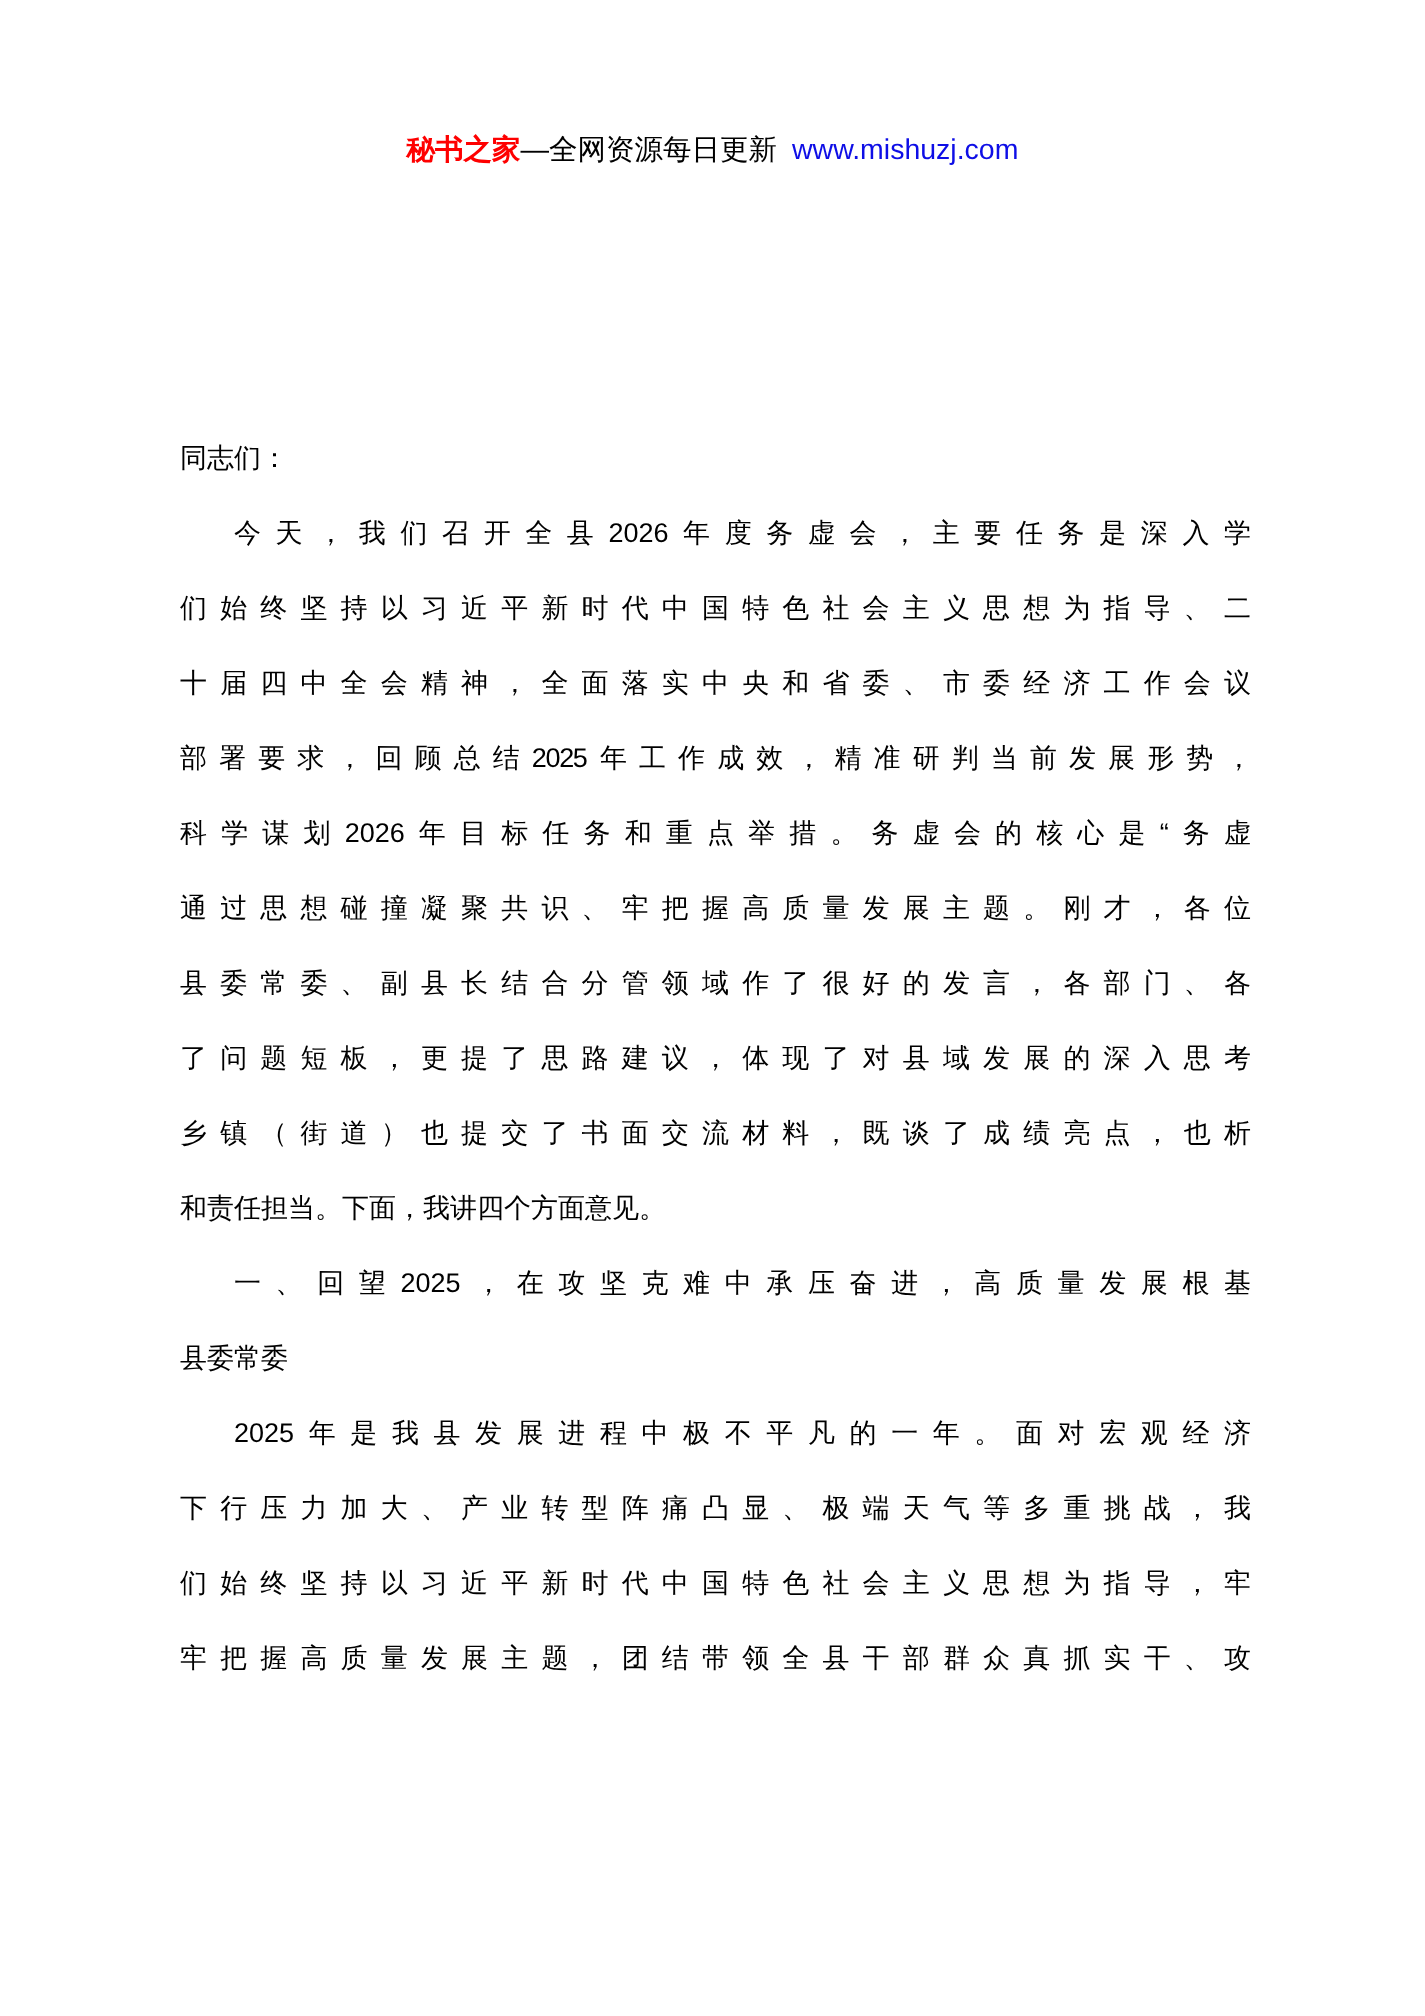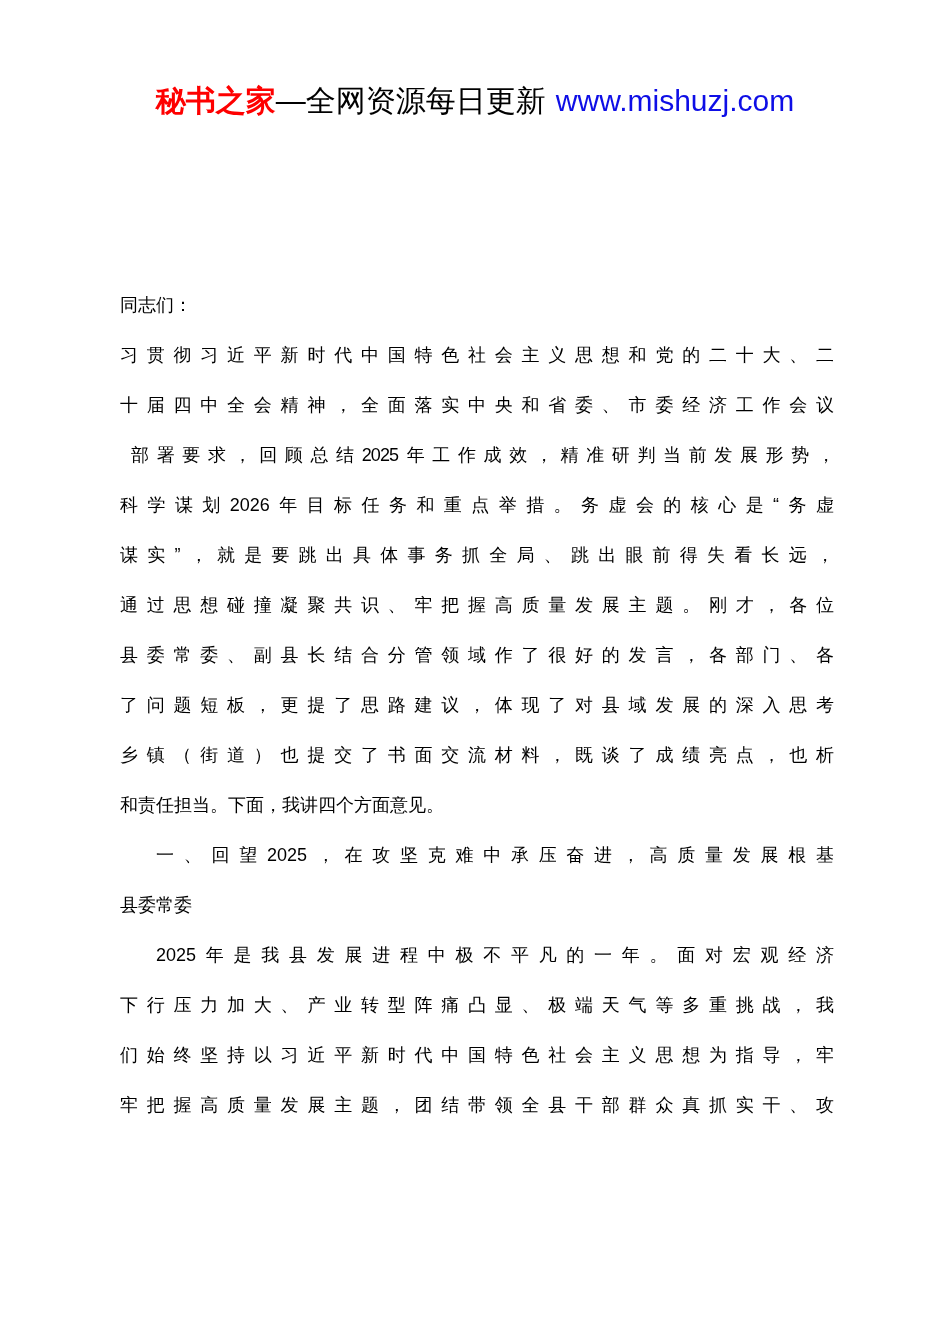--- a/index.html
+++ b/index.html
@@ -15,21 +15,21 @@
     color: #000000;
     font-family: "Liberation Sans", "DejaVu Sans", sans-serif;
     overflow: hidden;
   }
   .site-header {
     position: absolute;
     top: 85px;
     left: 0;
     width: 100%;
     text-align: center;
-    font-size: 30px;
+    font-size: 19px;
     line-height: 32px;
     white-space: nowrap;
   }
   .brand {
     font-weight: bold;
   }
   .url {
     margin-left: 10px;
   }
   .doc-title {
@@ -58,40 +58,39 @@
   }
   .just {
     text-align: justify;
     text-align-last: justify;
   }
   .ind {
     text-indent: 2em;
   }
   .tight {
     letter-spacing: -0.9px;
-    margin-left: 11px;
   }
 </style>
 </head>
 <body>
 
 <div class="page">
 
   <div class="site-header">
     <span class="brand" style="color: rgb(254, 0, 0);">秘书之家</span><span>—全网资源每日更新</span><span class="url" style="color: rgb(14, 14, 230);">www.mishuzj.com</span>
   </div>
 
 
   <div class="bodytext">
     <div class="ln">同志们：</div>
-    <div class="ln just">习贯彻习近平新时代中国特色社会主义思想和党的二十大、二</div>
+    <div class="ln just ind">今天，我们召开全县2026年度务虚会，主要任务是深入学</div>
+    <div class="ln just">们始终坚持以习近平新时代中国特色社会主义思想为指导、二</div>
     <div class="ln just">十届四中全会精神，全面落实中央和省委、市委经济工作会议</div>
     <div class="ln just tight">部署要求，回顾总结2025年工作成效，精准研判当前发展形势，</div>
     <div class="ln just">科学谋划2026年目标任务和重点举措。务虚会的核心是“务虚</div>
-    <div class="ln just">谋实”，就是要跳出具体事务抓全局、跳出眼前得失看长远，</div>
     <div class="ln just">通过思想碰撞凝聚共识、牢把握高质量发展主题。刚才，各位</div>
     <div class="ln just">县委常委、副县长结合分管领域作了很好的发言，各部门、各</div>
     <div class="ln just">了问题短板，更提了思路建议，体现了对县域发展的深入思考</div>
     <div class="ln just">乡镇（街道）也提交了书面交流材料，既谈了成绩亮点，也析</div>
     <div class="ln">和责任担当。下面，我讲四个方面意见。</div>
     <div class="ln just ind">一、回望2025，在攻坚克难中承压奋进，高质量发展根基</div>
     <div class="ln">县委常委</div>
     <div class="ln just ind">2025年是我县发展进程中极不平凡的一年。面对宏观经济</div>
     <div class="ln just">下行压力加大、产业转型阵痛凸显、极端天气等多重挑战，我</div>
     <div class="ln just">们始终坚持以习近平新时代中国特色社会主义思想为指导，牢</div>

